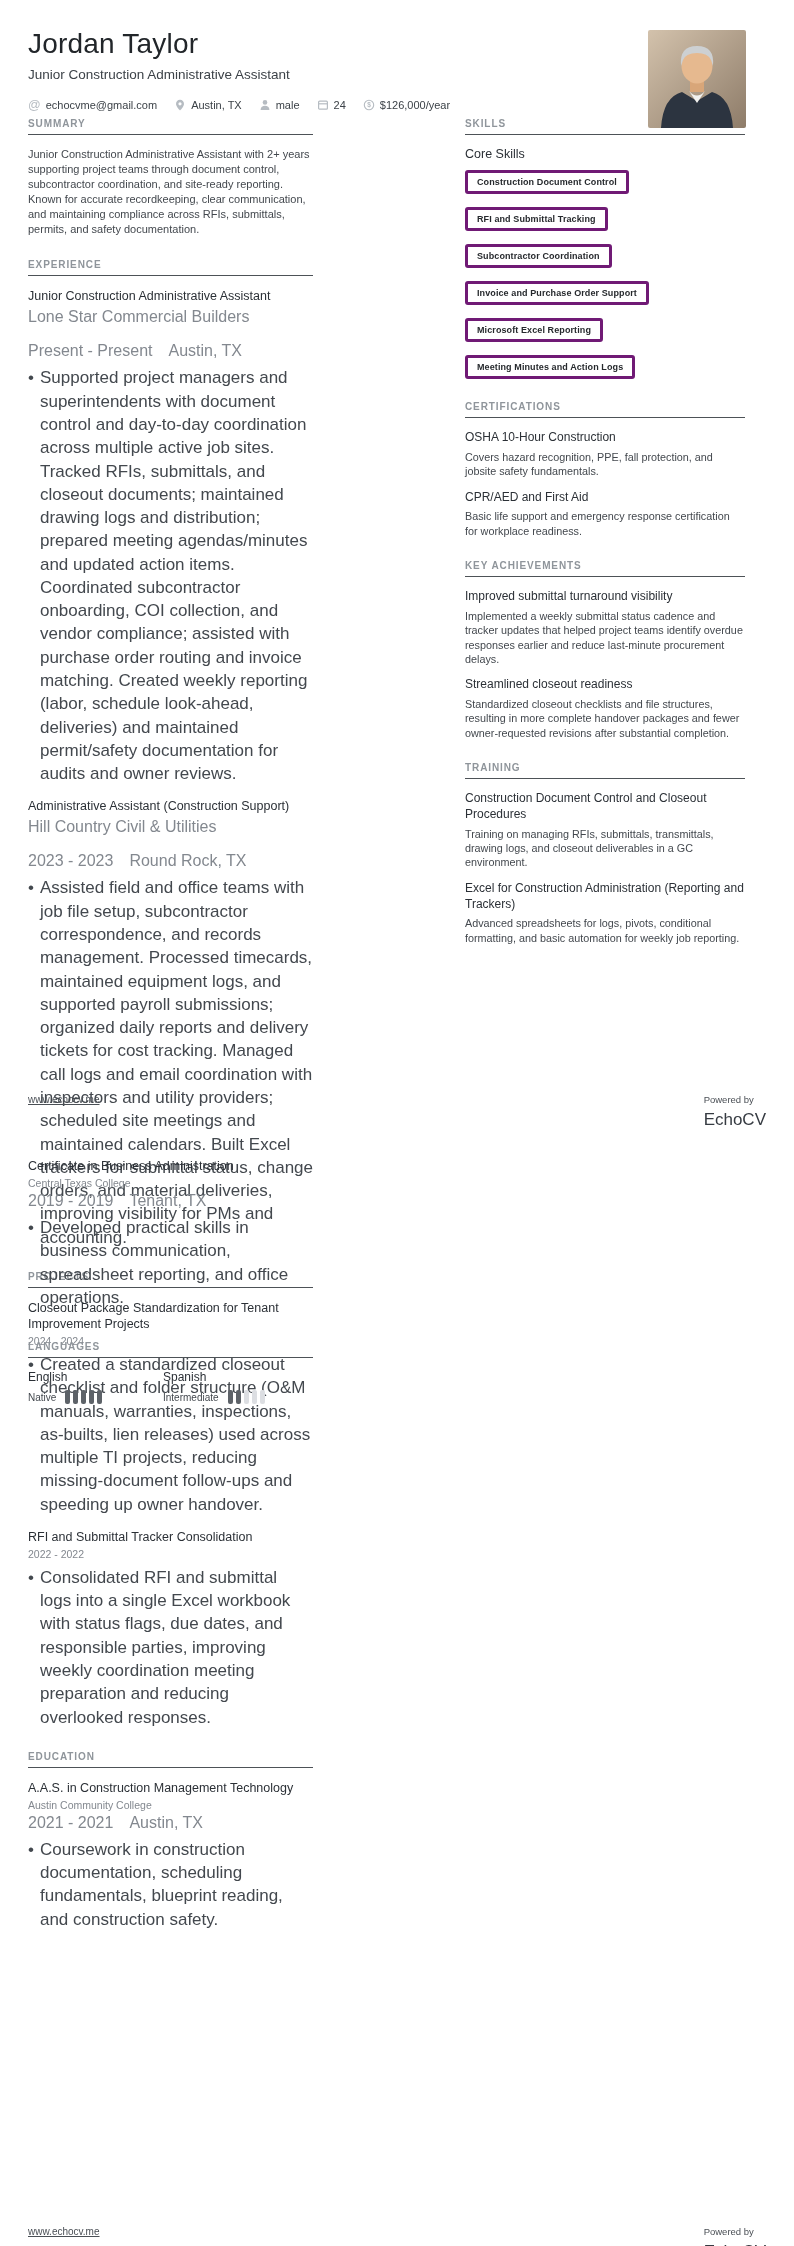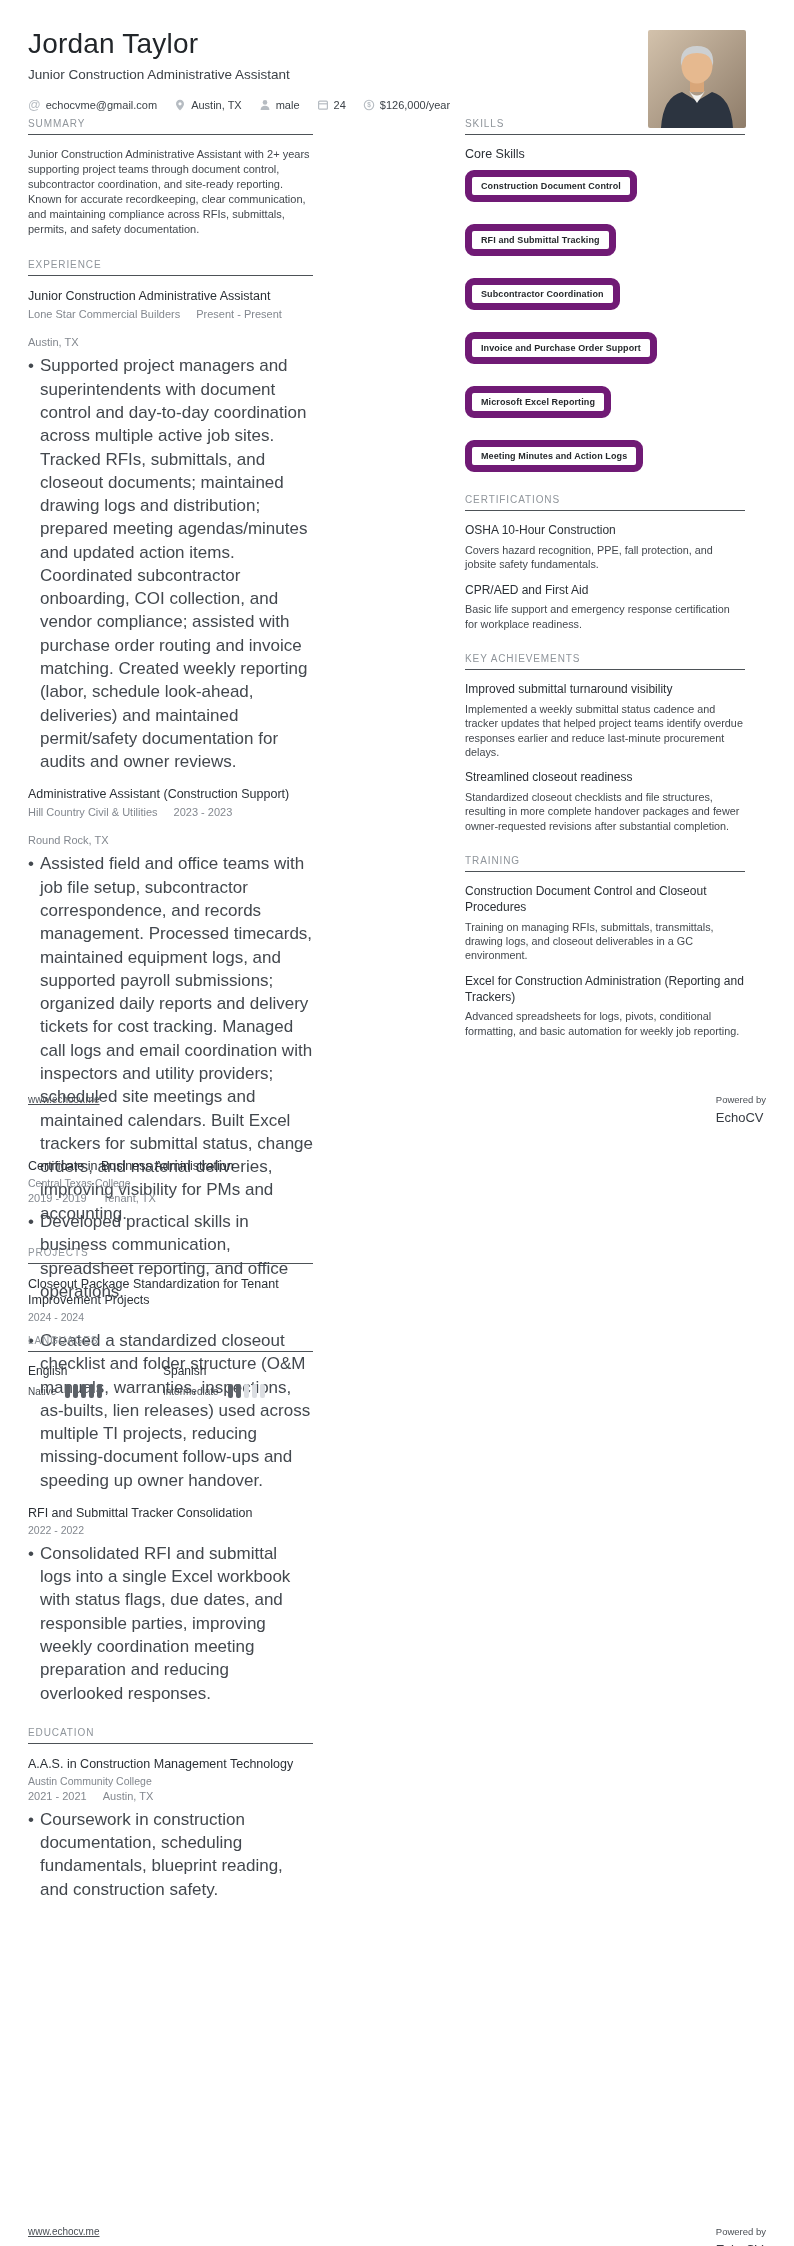--- a/index.html
+++ b/index.html
@@ -17,56 +17,56 @@
   .at-glyph { color:#b6bcc2; font-size:12.5px; line-height:1; }
   .photo { position:absolute; left:648px; top:30px; width:98px; height:98px; border-radius:2px; overflow:hidden; }
   .photo svg { display:block; width:100%; height:100%; }
   
   .col-left  { position:absolute; left:28px;  top:118px; width:285px; }
   .col-right { position:absolute; left:465px; top:118px; width:280px; }
   .page2-left{ position:absolute; left:28px;  top:1158px; width:285px; }
   .section { margin-bottom:22px; }
   .sec-head {
     font-size:10px; color:#8f959b; letter-spacing:.9px;
-    padding-bottom:5px; border-bottom:1px solid #4d5257;
+    padding-bottom:5px; border-bottom:1px solid #4d5257;font-weight:bold;
   }
   .sec-body { margin-top:12px; }
   .para { font-size:11px; line-height:1.37; color:#43484e; }
   .item-title { font-size:12.5px; color:#2b3036; line-height:1.28; }
-  .meta-row { display:flex; flex-wrap:wrap; gap:16px; margin-top:4px; font-size:11px; color:#83888f; }
+  .meta-row { display:flex; flex-wrap:wrap; gap:16px; margin-top:4px; font-size:16px; color:#83888f; }
   .meta-line { margin-top:3px; font-size:10.5px; color:#83888f; }
   .bullet { display:flex; gap:6px; margin-top:6px; font-size:17px; line-height:1.37; color:#43484e; }
   .bullet::before { content:"•"; color:#43484e; }
   .block + .block { margin-top:13px; }
   
   .group-title { font-size:12.5px; color:#2b3036; margin-bottom:9px; }
   .pill {
-    display:table; box-sizing:border-box; margin-bottom:22px; padding:4px 9px;
-    border:7px solid #701a75; border-radius:9px;
+    display:table; box-sizing:border-box; margin-bottom:13px; padding:4px 9px;
+    border:3px solid #701a75; border-radius:3px;
     font-size:9px; font-weight:bold; color:#26292d; letter-spacing:.1px;
   }
   .r-item-title { font-size:12px; color:#2b3036; line-height:1.3; }
   .r-item-desc { margin-top:4px; font-size:10.8px; line-height:1.34; color:#43484e; }
   .r-block + .r-block { margin-top:11px; }
   
   .langs { display:flex; }
   .lang { width:135px; }
   .lang-name { font-size:12px; color:#2b3036; }
   .lang-row { display:flex; align-items:center; gap:9px; margin-top:6px; }
   .lang-level { font-size:10px; color:#43484e; }
   .bars { display:inline-flex; gap:3px; }
   .bar { width:5px; height:14px; border-radius:2px; background:#dcdee2; }
   .bar.filled { background:#5d6268; }
   
   .footer { position:absolute; left:28px; width:738px; display:flex; justify-content:space-between; align-items:baseline; }
   .footer.f1 { top:1094px; } .footer.f2 { top:2226px; }
   .footer-url { font-size:10px; color:#4a4f55;text-decoration:underline; }
   .powered { display:flex; align-items:baseline; gap:5px;flex-direction:column; }
   .powered-prefix { font-size:9.5px; color:#4a4f55; }
-  .powered-brand { font-size:13px; color:#363b42; }
+  .powered-brand { font-size:17px; color:#363b42; }
 </style>
 </head>
 <body>
 
 <div class="canvas">
 
   <div class="header">
     <div class="name">Jordan Taylor</div>
     <div class="role">Junior Construction Administrative Assistant</div>
     <div class="contact">

